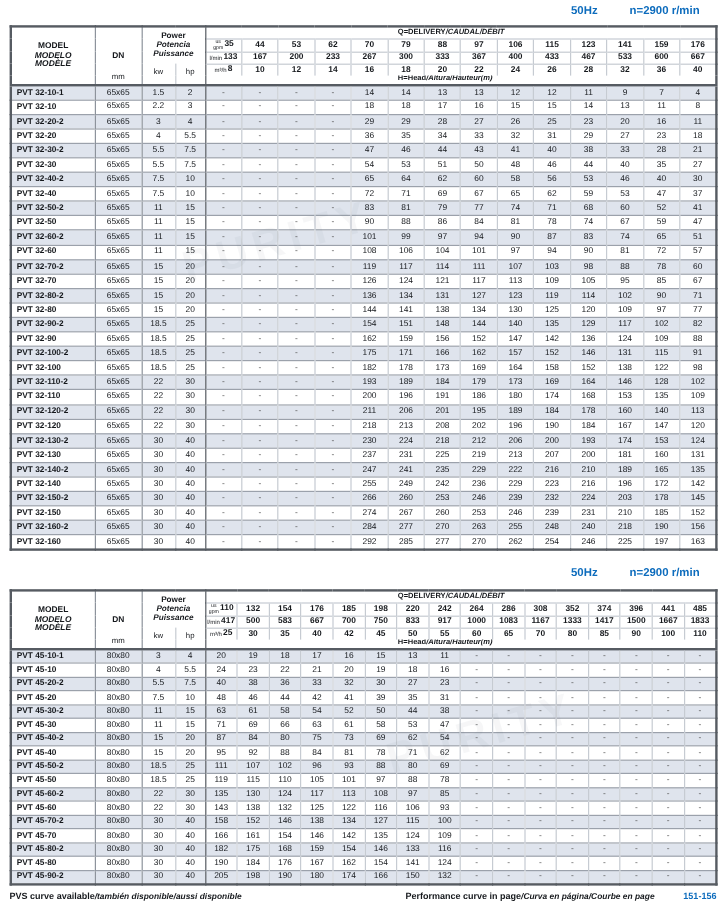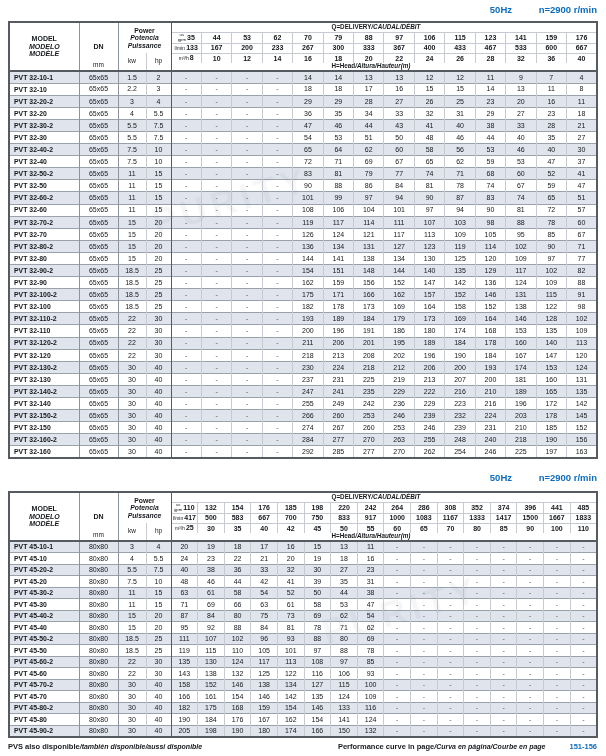--- a/index.html
+++ b/index.html
@@ -2,21 +2,21 @@
 <html style="--accent: #0d6cbd; --stripe: #dfe4ed;"><head>
 <meta charset="utf-8">
 <style>
   :root { --accent:#0d6cbd; --stripe:#dfe4ed; --dark:#565b62; --mid:#8d939c; --light:#c6cbd2; }
   * { box-sizing: border-box; }
   html,body { margin:0; padding:0; }
   body {
     width:606px; height:756px; background:#ffffff; position:relative; overflow:hidden;
     font-family:"Liberation Sans", sans-serif; color:#15181c;
   }
-  .speed-line { text-align:right; padding-right:9px; color:var(--accent); font-weight:bold; font-size:9.5px; line-height:13px; }
+  .speed-line { text-align:right; padding-right:23px; color:var(--accent); font-weight:bold; font-size:9.5px; line-height:13px; }
   .speed-line.first { margin:3px 0 5px 0; }
   .speed-line.second { margin:12px 0 7px 0; }
   .speed-line .speed { margin-left:24px; }
 
   table.perf-table { border-collapse:collapse; table-layout:fixed; width:590px; margin-left:8px; border:2px solid var(--dark); background:#fff; }
   .perf-table th, .perf-table td { padding:0; text-align:center; vertical-align:middle; white-space:nowrap; overflow:hidden; line-height:1.05; }
   col.c-model{width:70px} col.c-dn{width:39px} col.c-kw{width:28px} col.c-hp{width:25px}
 
   thead { border-bottom:2px solid var(--dark); }
   thead tr.q-row { height:10px; }
@@ -1303,18 +1303,18 @@
         <td class="hv dash">-</td>
         <td class="hv dash">-</td>
         <td class="hv dash">-</td>
         <td class="hv dash">-</td>
       </tr>
     </tbody>
   </table>
 
 <div class="page-footer">
   <div class="foot-left">
-    <span class="b">PVS also disponible</span><span class="bi small">/también disponible/aussi disponible</span>
+    <span class="b">PVS curve available</span><span class="bi small">/también disponible/aussi disponible</span>
   </div>
   <div class="foot-right">
     <span class="b">Performance curve in page</span><span class="bi small">/Curva en página/Courbe en page</span><span class="pages">151-156</span>
   </div>
 </div>
 
 </body></html>

